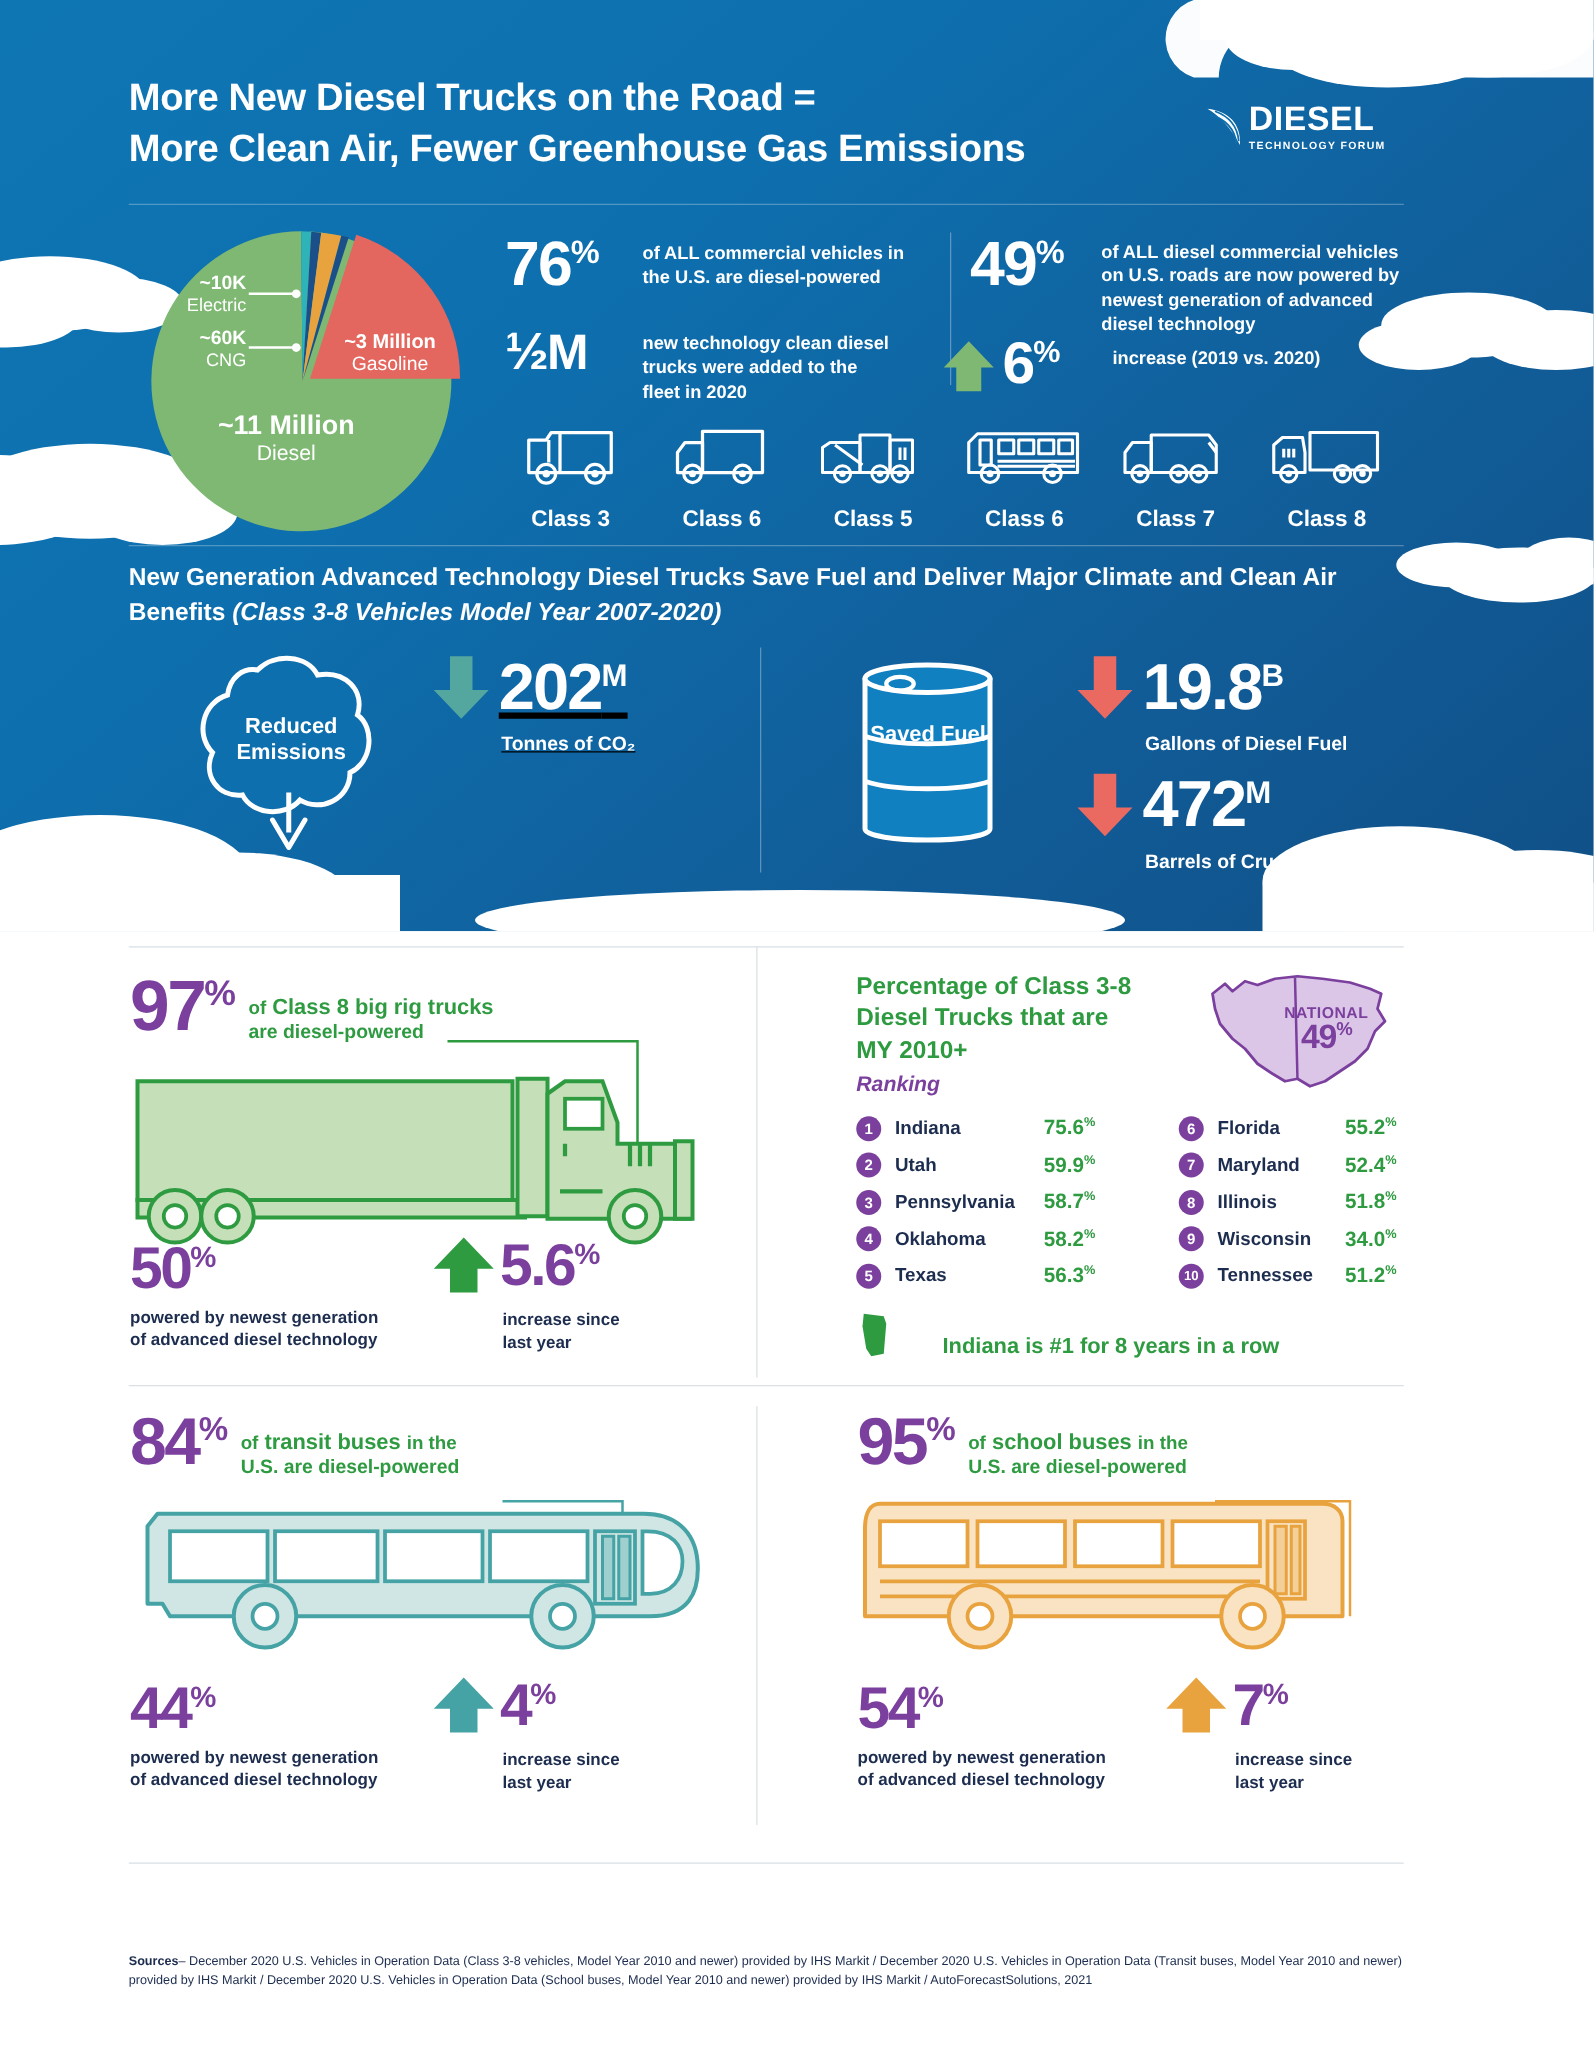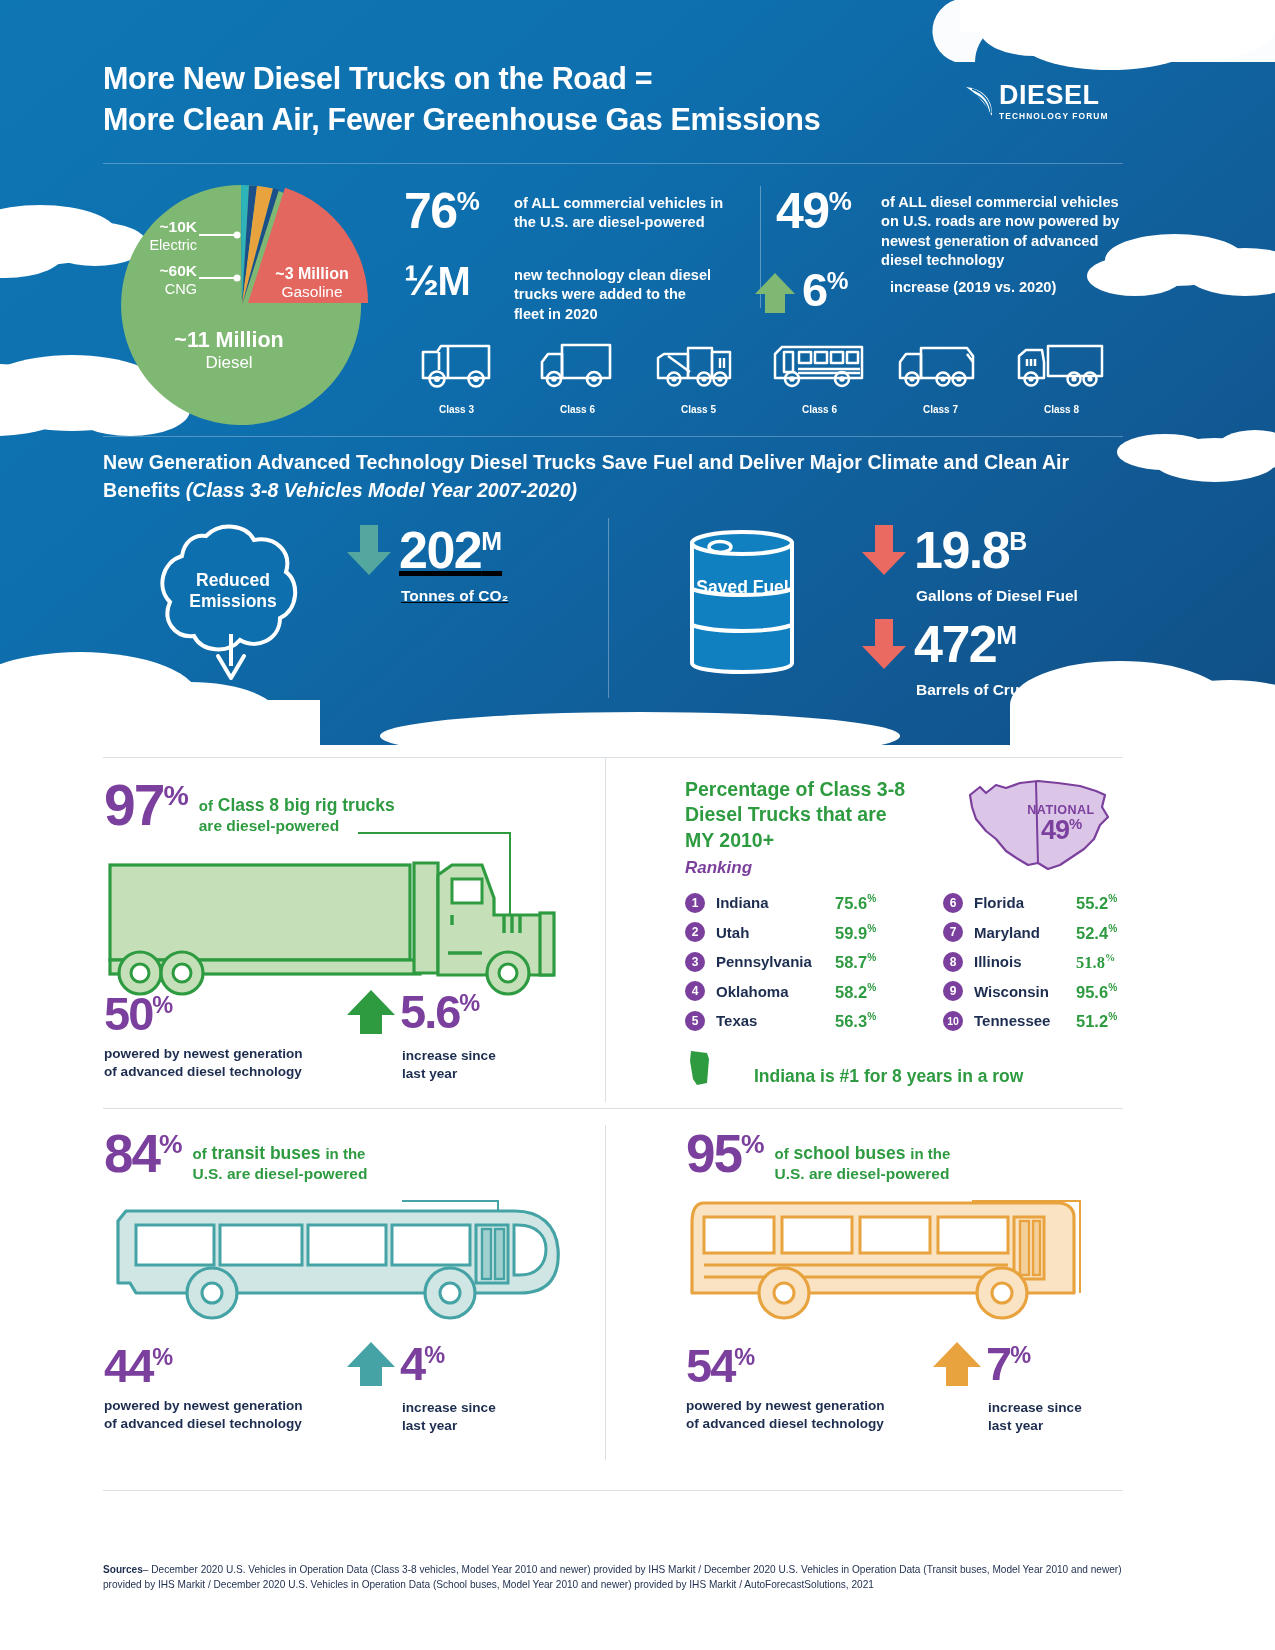--- a/index.html
+++ b/index.html
@@ -40,21 +40,21 @@
   
   .stat-row { position: absolute; display: flex; align-items: flex-start; }
   .stat-num { color: #fff; font-weight: bold; line-height: 0.92; letter-spacing: -1.5px; }
   .stat-num sup { font-size: 0.52em; vertical-align: super; letter-spacing: 0; }
   .stat-txt { color: #fff; font-size: 14.6px; font-weight: bold; line-height: 1.33; }
   .v-div { position: absolute; width: 1px; background: rgba(255,255,255,0.32); }
 
   
   .class-row { position: absolute; left: 396px; top: 340px; width: 730px; display: flex; }
   .class-cell { width: 121px; text-align: center; }
-  .class-label { color: #fff; font-size: 10px; font-weight: bold; margin-top: 10px; }
+  .class-label { color: #fff; font-size: 18px; font-weight: bold; margin-top: 10px; }
 
   .section2-title {
     position: absolute; left: 103px; top: 448px; width: 990px; color: #fff;
     font-size: 19.6px; font-weight: bold; line-height: 1.45;
   }
   .section2-title i { font-weight: bold; font-style: italic; }
 
   .benefit-num { color: #fff; font-weight: bold; font-size: 52px; line-height: 0.9; letter-spacing: -1.5px;}
   .benefit-num sup { font-size: 0.48em; vertical-align: super; letter-spacing: 0;}
   .benefit-cap { color: #fff; font-size: 15.5px; font-weight: bold; margin-top: 9px; }
@@ -543,26 +543,26 @@
         <div class="rank-pct" style="left:133px;"><span>55.2</span><sup>%</sup></div>
       </div>
       <div class="rank-item">
         <div class="rank-badge">7</div>
         <div class="rank-state">Maryland</div>
         <div class="rank-pct" style="left:133px;"><span>52.4</span><sup>%</sup></div>
       </div>
       <div class="rank-item">
         <div class="rank-badge">8</div>
         <div class="rank-state">Illinois</div>
-        <div class="rank-pct" style="left:133px;font-family:Liberation Serif, serif;"><span>51.8</span><sup>%</sup></div>
+        <div class="rank-pct" style="left:133px;"><span>51.8</span><sup>%</sup></div>
       </div>
       <div class="rank-item">
         <div class="rank-badge">9</div>
         <div class="rank-state">Wisconsin</div>
-        <div class="rank-pct" style="left:133px;"><span>95.6</span><sup>%</sup></div>
+        <div class="rank-pct" style="left:133px;"><span>34.0</span><sup>%</sup></div>
       </div>
       <div class="rank-item">
         <div class="rank-badge" style="font-size:10.5px;">10</div>
         <div class="rank-state">Tennessee</div>
         <div class="rank-pct" style="left:133px;"><span>51.2</span><sup>%</sup></div>
       </div>
     </div>
 
     <div style="position:absolute;left:685px;top:304px;display:flex;align-items:flex-end;gap:27px;">
       <svg width="30" height="38" viewBox="0 0 30 38">

